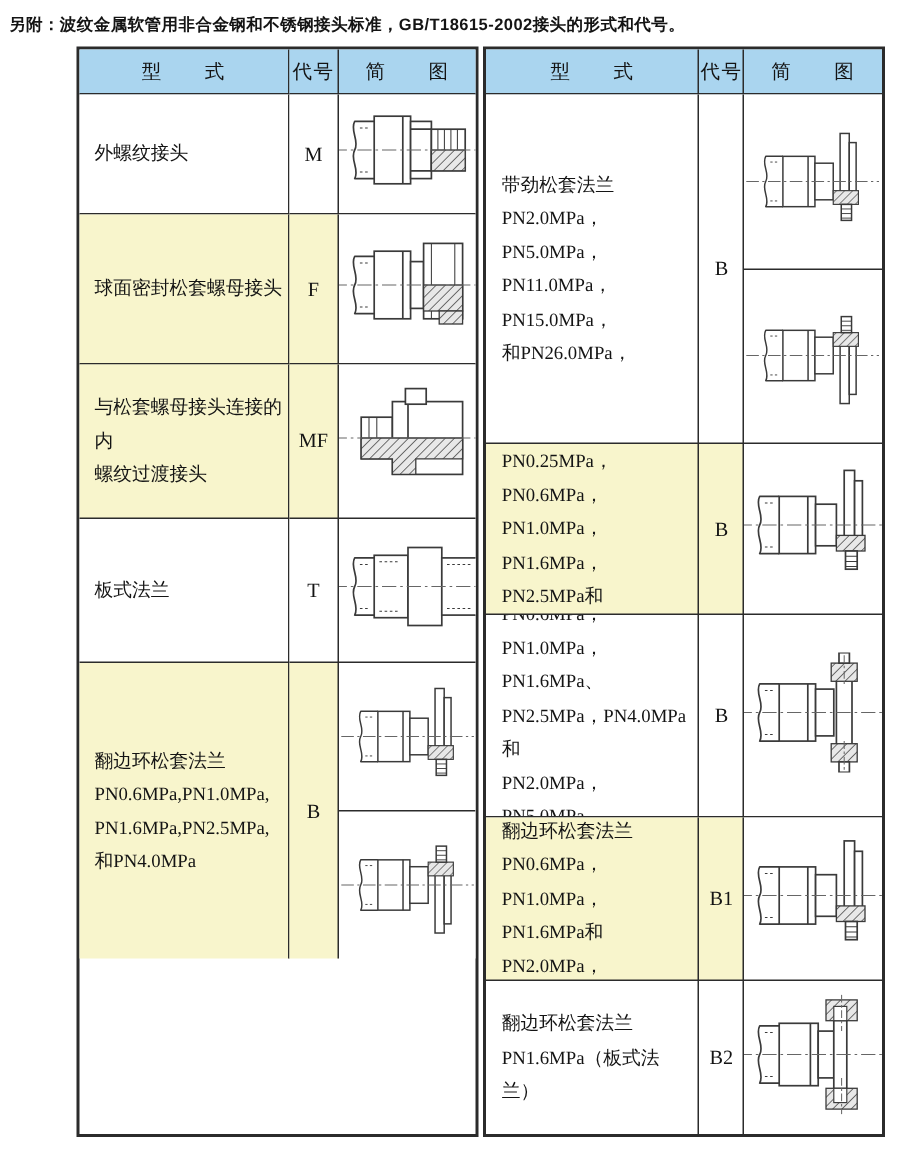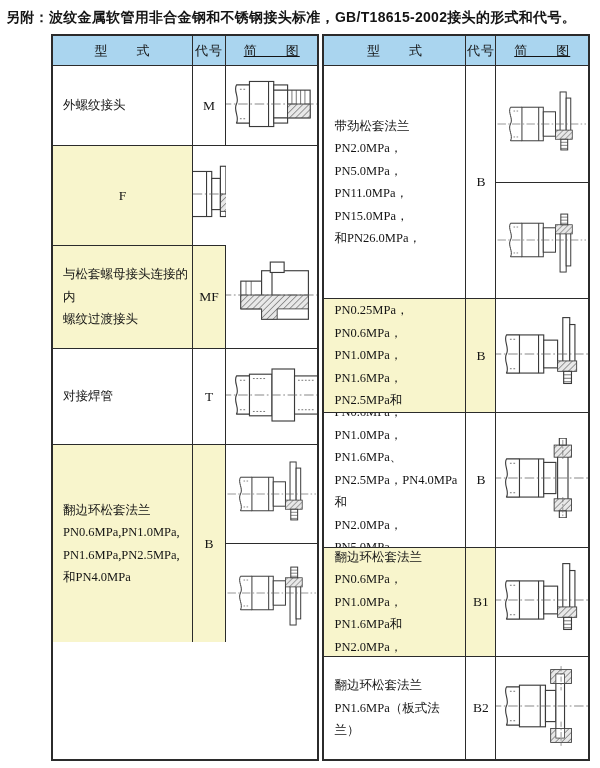--- a/index.html
+++ b/index.html
@@ -8,36 +8,36 @@
     --border:#2b2b2b;
     --text:#141414;
     --page-bg:#ffffff;
   }
   *{box-sizing:border-box;margin:0;padding:0;}
   html,body{width:600px;height:768px;background:var(--page-bg);overflow:hidden;}
   body{font-family:"Liberation Serif","DejaVu Serif",serif;color:var(--text);}
   .note{
     margin:9px 6px 7px 6px;
     font-family:"Liberation Sans","DejaVu Sans",sans-serif;
-    font-weight:bold;font-size:14px;letter-spacing:0.3px;
+    font-weight:bold;font-size:11px;letter-spacing:0.3px;
     white-space:nowrap;
   }
   .tables{display:flex;gap:3px;margin:0 0 0 8px;width:582px;padding-left:43px;}
   .half{border:2px solid var(--border);background:#fff;}
   .half-left{width:290px;}
   .half-right{width:289px;}
   .row{display:grid;}
   .half-left .row{grid-template-columns:140px 33px 1fr;}
   .half-right .row{grid-template-columns:142px 30px 1fr;}
   .cell{
     border-right:1.5px solid var(--border);
     border-bottom:1.5px solid var(--border);
     overflow:hidden;background:#fff;
   }
-  .row .cell:last-child{border-right:none;text-decoration:underline;}
+  .row .cell:last-child{border-right:none;}
   .row:last-child .cell{border-bottom:none;}
   .header .cell{
     background:var(--header-bg);
     display:flex;align-items:center;justify-content:center;
     font-size:13px;letter-spacing:1px;
   }
   .type-cell{
     display:flex;align-items:center;
     padding:4px 4px 4px 10px;
     font-size:12.5px;line-height:1.8;
@@ -85,20 +85,21 @@
               <path d="M62,30 H78 M62,62 H78" stroke="#3a3a3a" stroke-width="1.3" fill="none" stroke-linejoin="round"></path>
               <rect x="78" y="30" width="26" height="32" stroke="#3a3a3a" stroke-width="1.3" fill="#ffffff"></rect>
               <path d="M83,30 V62 M88,30 V62 M93,30 V62 M98,30 V62" stroke="#3a3a3a" stroke-width="0.8" fill="none"></path>
               <rect x="78" y="46" width="26" height="16" stroke="#3a3a3a" stroke-width="1" fill="url(#hp0)"></rect>
               <path d="M2,46 H118" stroke="#666" stroke-width="0.9" fill="none" stroke-dasharray="11 3 2 3"></path>
             </svg></div>
       </div>
     </div>
 
     <div class="row" style="height:100px">
+      <div class="cell type-cell hl">球面密封松套螺母接头</div>
       <div class="cell code-cell hl">F</div>
       <div class="cell diag-cell">
         <div><svg viewBox="0 0 120 92" width="104" height="80" aria-hidden="true">
     <defs>
                 <pattern id="hp1" width="5" height="5" patternUnits="userSpaceOnUse" patternTransform="rotate(45)">
     <rect width="5" height="5" fill="#e8e8e8"></rect>
                   <line x1="0" y1="0" x2="0" y2="5" stroke="#555" stroke-width="1.3"></line>
                 </pattern>
               </defs>
               <path d="M34,24 H19 C15,31 23,39 19,46 C15,53 23,61 19,68 H34" stroke="#3a3a3a" stroke-width="1.3" fill="none" stroke-linejoin="round"></path>
@@ -133,21 +134,21 @@
               <rect x="48" y="18" width="54" height="56" stroke="#3a3a3a" stroke-width="1.3" fill="#ffffff"></rect>
               <line x1="60" y1="18" x2="60" y2="74" stroke="#3a3a3a" stroke-width="1.3" fill="none" stroke-linejoin="round"></line>
               <rect x="58" y="8" width="16" height="12" stroke="#3a3a3a" stroke-width="1.3" fill="#ffffff"></rect>
               <path d="M24,46 H102 V62 H66 V74 H48 V62 H24 Z" stroke="#3a3a3a" stroke-width="1" fill="url(#hp3)"></path>
               <path d="M2,46 H118" stroke="#666" stroke-width="0.9" fill="none" stroke-dasharray="11 3 2 3"></path>
             </svg></div>
       </div>
     </div>
 
     <div class="row" style="height:96px">
-      <div class="cell type-cell">对接焊管</div>
+      <div class="cell type-cell">板式法兰</div>
       <div class="cell code-cell">T</div>
       <div class="cell diag-cell">
         <div><svg viewBox="0 0 120 92" width="104" height="80" aria-hidden="true">
     <defs>
                 <pattern id="hp4" width="5" height="5" patternUnits="userSpaceOnUse" patternTransform="rotate(45)">
     <rect width="5" height="5" fill="#e8e8e8"></rect>
                   <line x1="0" y1="0" x2="0" y2="5" stroke="#555" stroke-width="1.3"></line>
                 </pattern>
               </defs>
               <path d="M34,24 H19 C15,31 23,39 19,46 C15,53 23,61 19,68 H34" stroke="#3a3a3a" stroke-width="1.3" fill="none" stroke-linejoin="round"></path>

